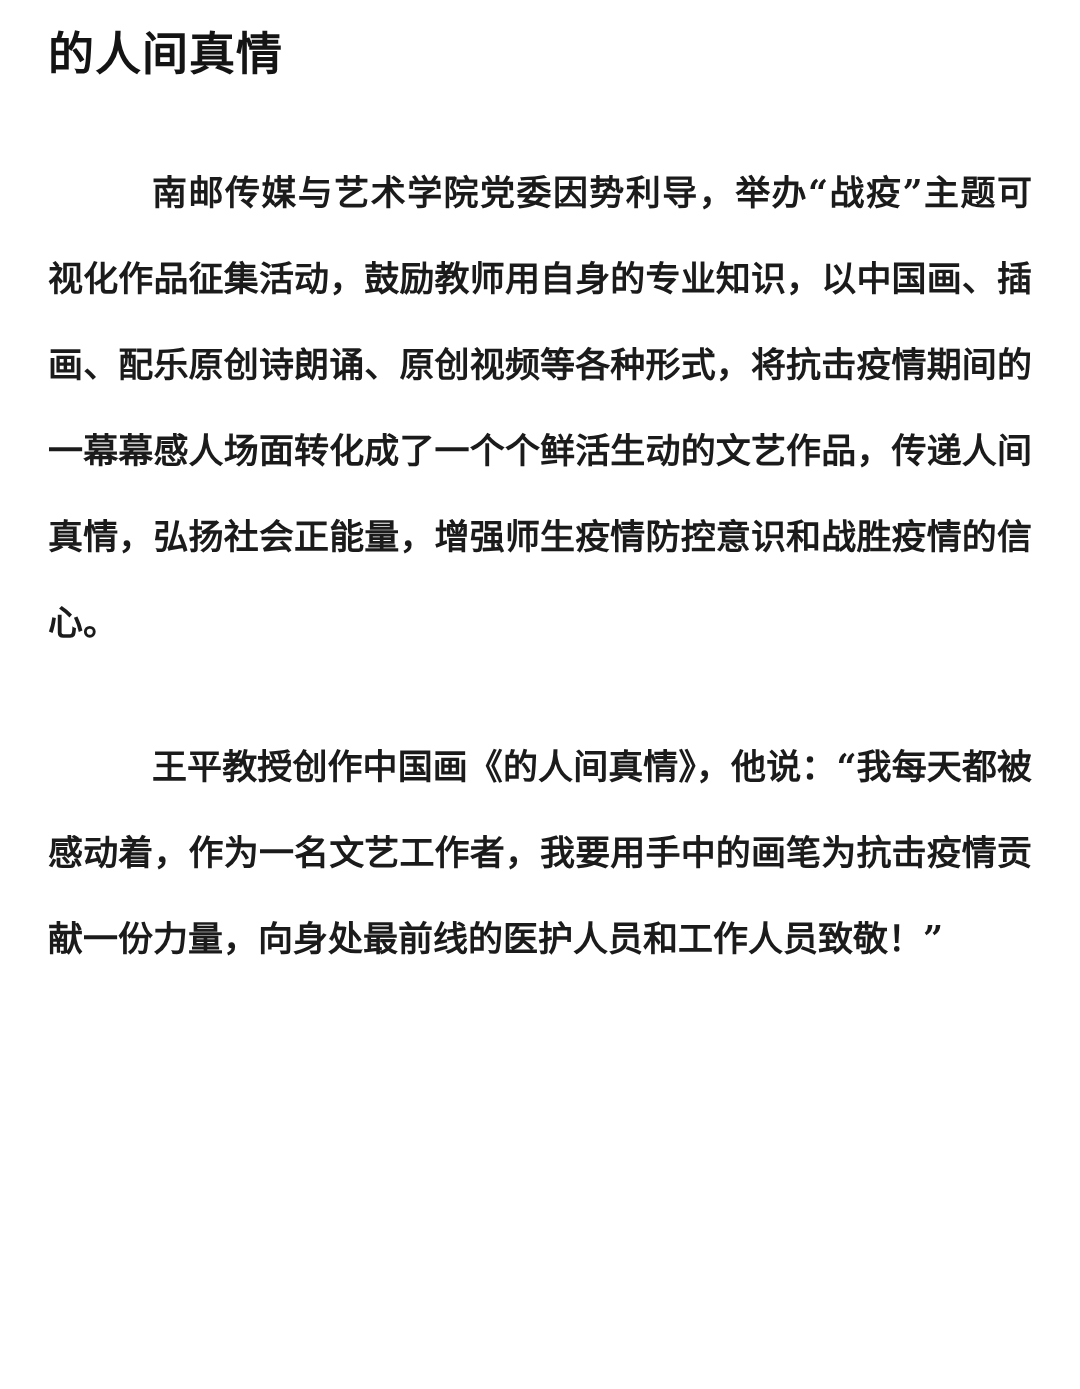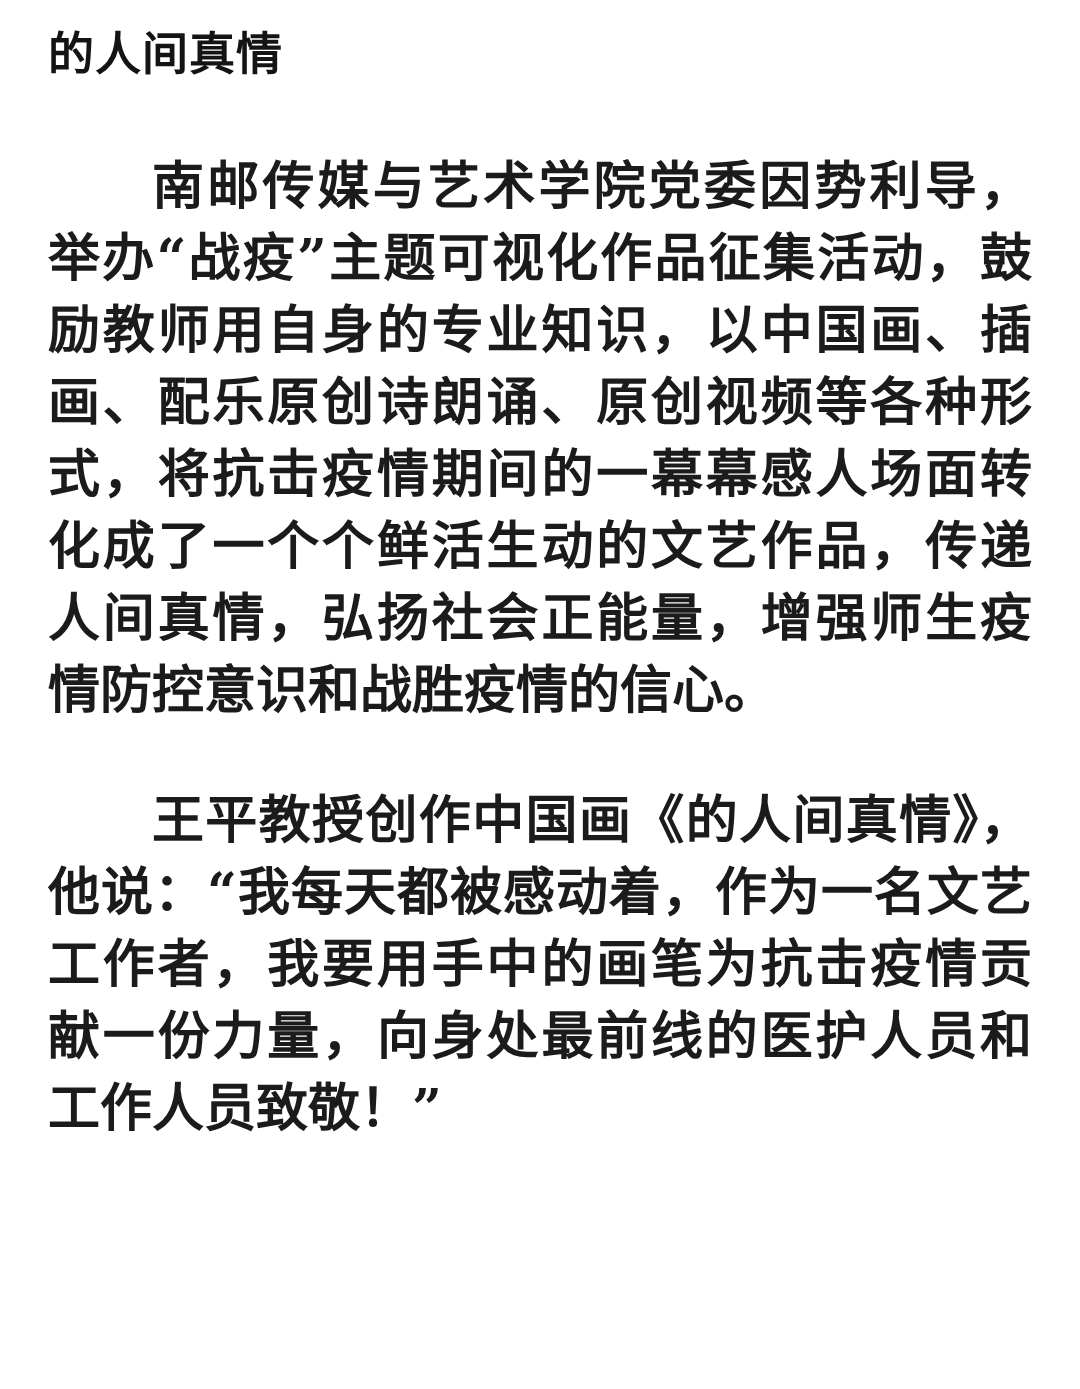--- a/index.html
+++ b/index.html
@@ -29,22 +29,22 @@
     letter-spacing: 1px;
     color: #141414;
     margin: 6px 0 0 0;
   }
   .body-text {
     margin-top: 66px;
   }
   .para {
     font-family: "DejaVu Serif", "Liberation Serif", serif;
     font-weight: 700;
-    font-size: 52px;
-    line-height: 72px;
+    font-size: 35px;
+    line-height: 86px;
     letter-spacing: 0px;
     color: #1b1b1b;
     text-indent: 104px;
     text-align: justify;
     text-justify: inter-ideograph;
     margin: 0;
   }
   .para + .para {
     margin-top: 58px;
   }

